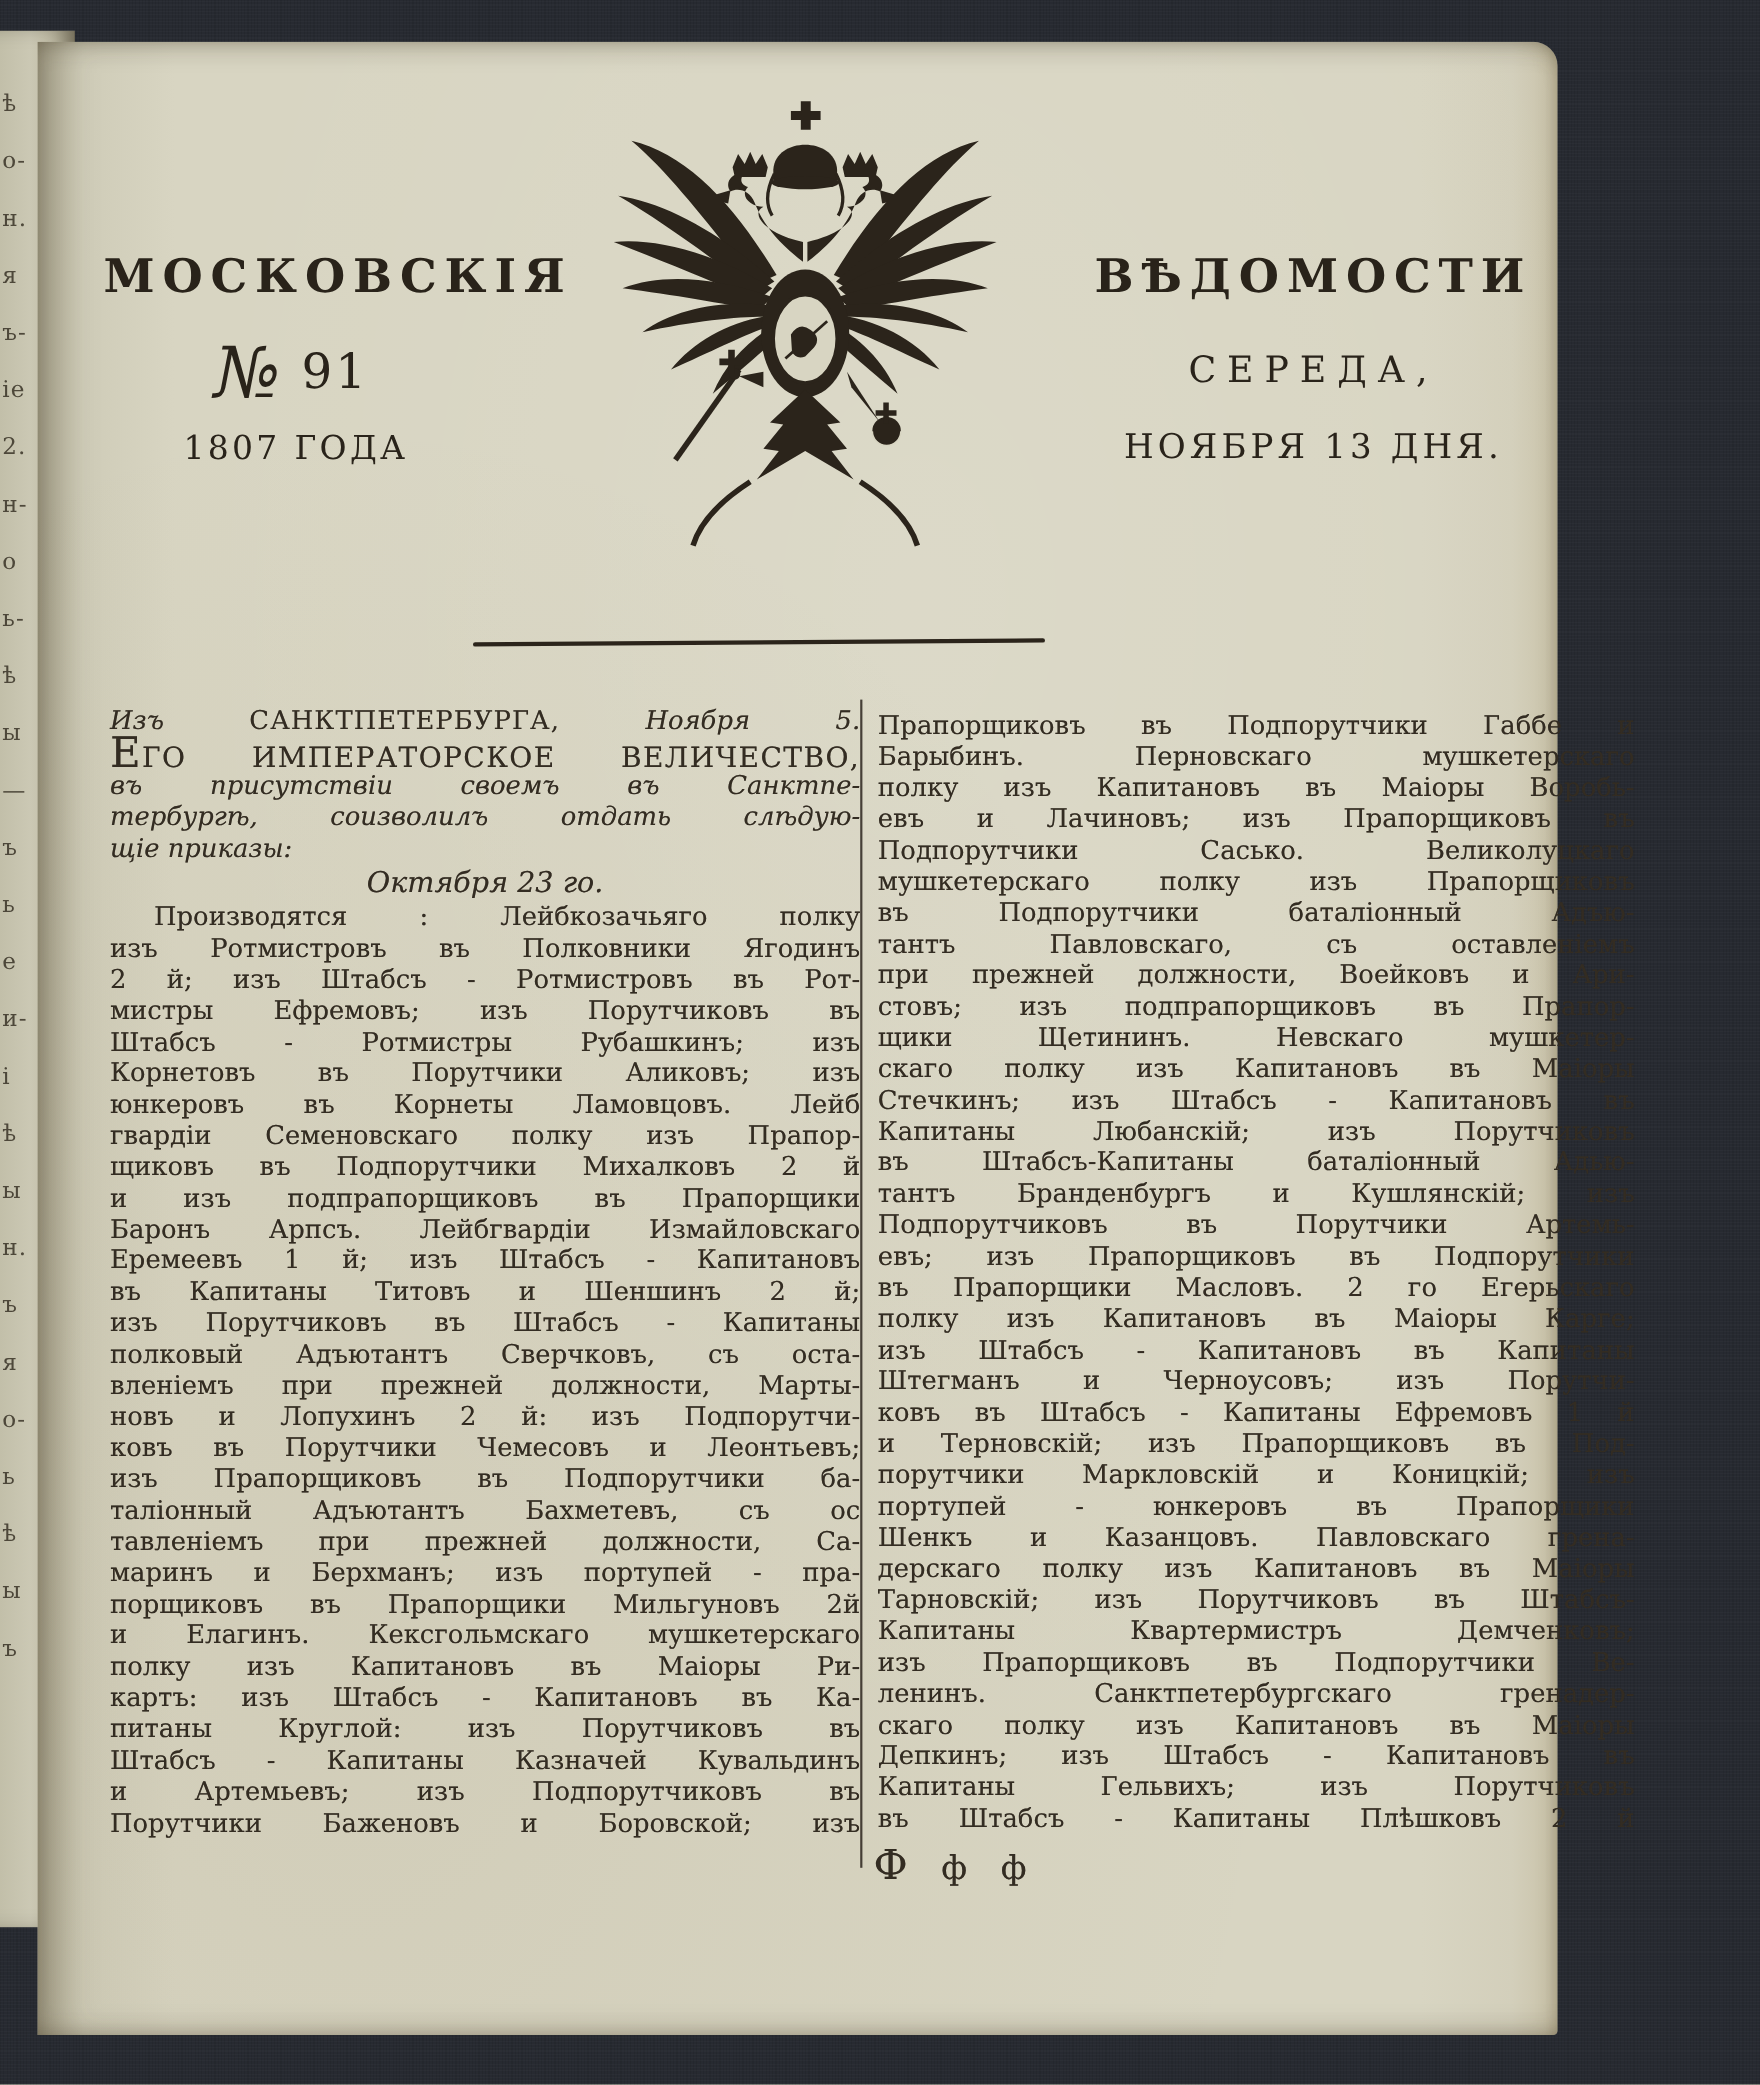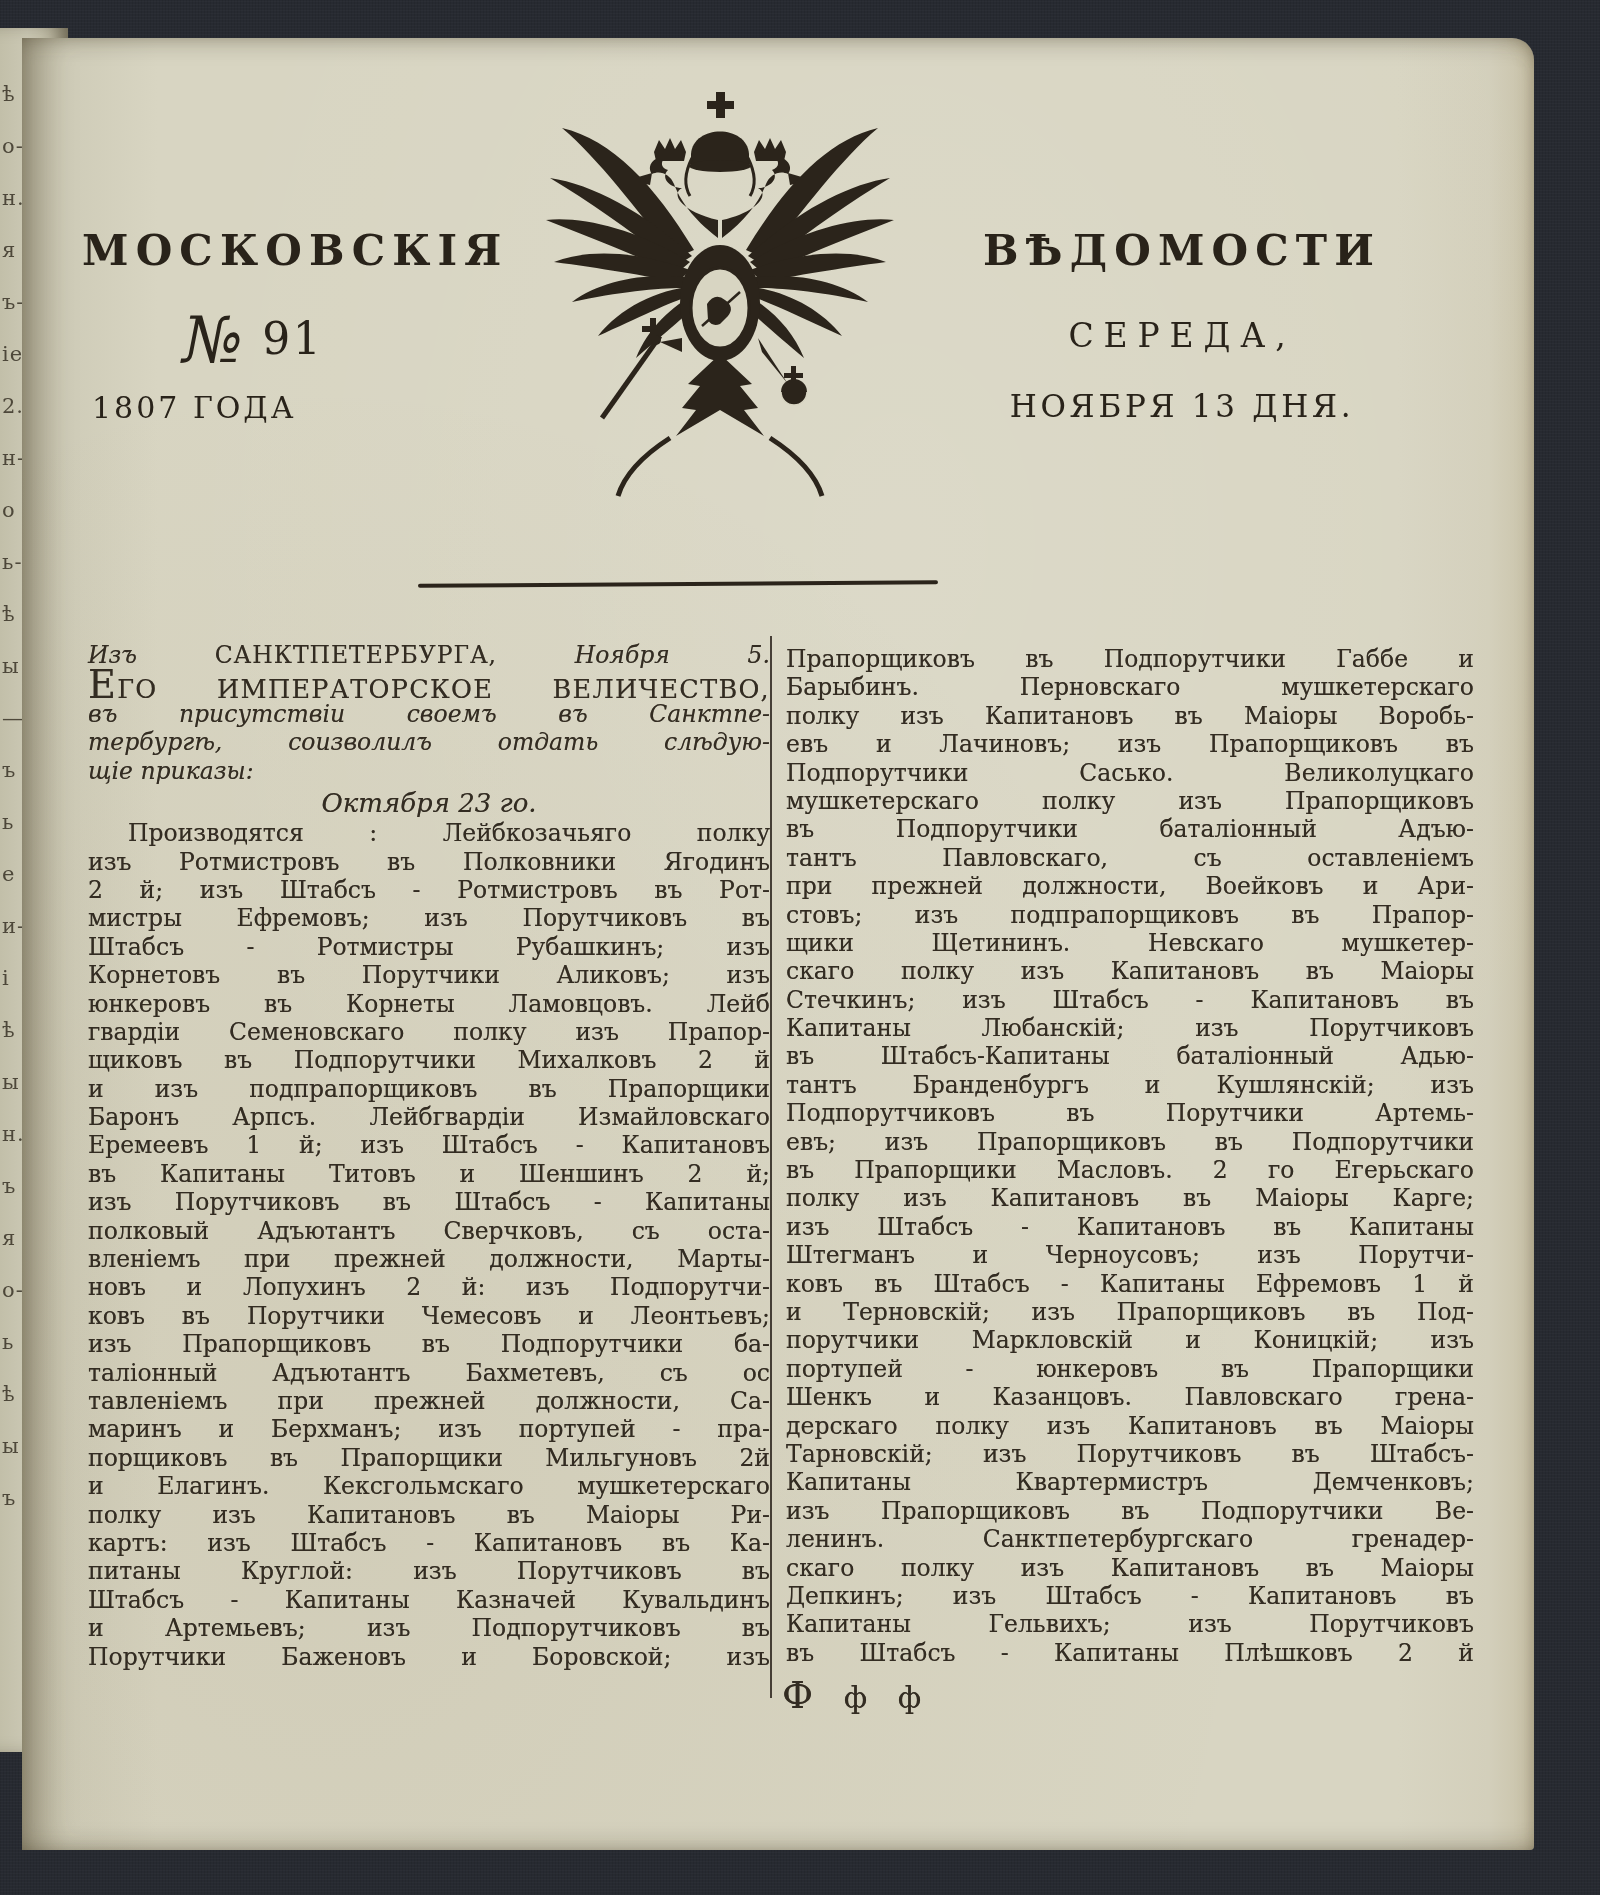--- a/index.html
+++ b/index.html
@@ -20,40 +20,40 @@
     box-shadow:inset -16px 0 20px -8px rgba(40,32,18,.55);
   }
   .frag-col{position:absolute;left:0;top:40px;width:30px;}
   .frag{
     display:block;height:52px;line-height:52px;padding-left:2px;
     font-size:21px;color:rgba(44,37,26,.78);letter-spacing:1px;
   }
 
   
   .page{
-    position:absolute;left:22px;top:38px;width:1512px;height:1812px;
+    position:absolute;left:34px;top:38px;width:1382px;height:1812px;
     background:
       radial-gradient(ellipse at 58% 28%, rgba(255,255,255,.10), transparent 60%),
       radial-gradient(ellipse at 20% 80%, rgba(120,100,60,.07), transparent 55%),
       linear-gradient(90deg,#bdb9a2 0,#cfccb8 3%,#d8d5c2 9%,#d8d5c2 91%,#d3cfbb 97%,#c8c1a7 100%),
       #d8d5c2;
     border-radius:0 22px 4px 0;
     box-shadow:inset 30px 0 44px -24px rgba(60,50,30,.5), inset -10px 0 20px -12px rgba(90,75,45,.4),
                inset 0 14px 26px -18px rgba(60,50,30,.45), inset 0 -14px 26px -18px rgba(60,50,30,.4);
     text-decoration:underline;
   }
 
   
   .brand{position:absolute;text-align:center;font-weight:600;font-size:42px;letter-spacing:.17em;color:#29231a;}
   .brand-left{left:60px;top:188px;width:410px;}
   .brand-right{left:880px;top:188px;width:560px;}
   .issue{position:absolute;left:86px;top:262px;width:290px;text-align:center;color:#29231a;}
   .no-sym{font-style:italic;font-size:64px;line-height:80px;}
   .no-val{font-size:44px;letter-spacing:.06em;position:relative;top:-8px;margin-left:14px;}
-  .yearline{position:absolute;left:70px;top:352px;width:330px;
+  .yearline{position:absolute;left:70px;top:352px;width:330px;text-align:center;
     font-size:30px;letter-spacing:.1em;color:#29231a;}
   .weekday{position:absolute;left:880px;top:278px;width:560px;text-align:center;
     font-size:33px;letter-spacing:.3em;color:#29231a;}
   .dateline-right{position:absolute;left:880px;top:350px;width:560px;text-align:center;
     font-size:31px;letter-spacing:.12em;color:#29231a;}
   .eagle{position:absolute;left:520px;top:50px;width:356px;height:420px;}
   .rule{position:absolute;left:396px;top:544px;width:520px;height:4px;background:#2b241b;
     transform:rotate(-.4deg);border-radius:2px;}
 
   

